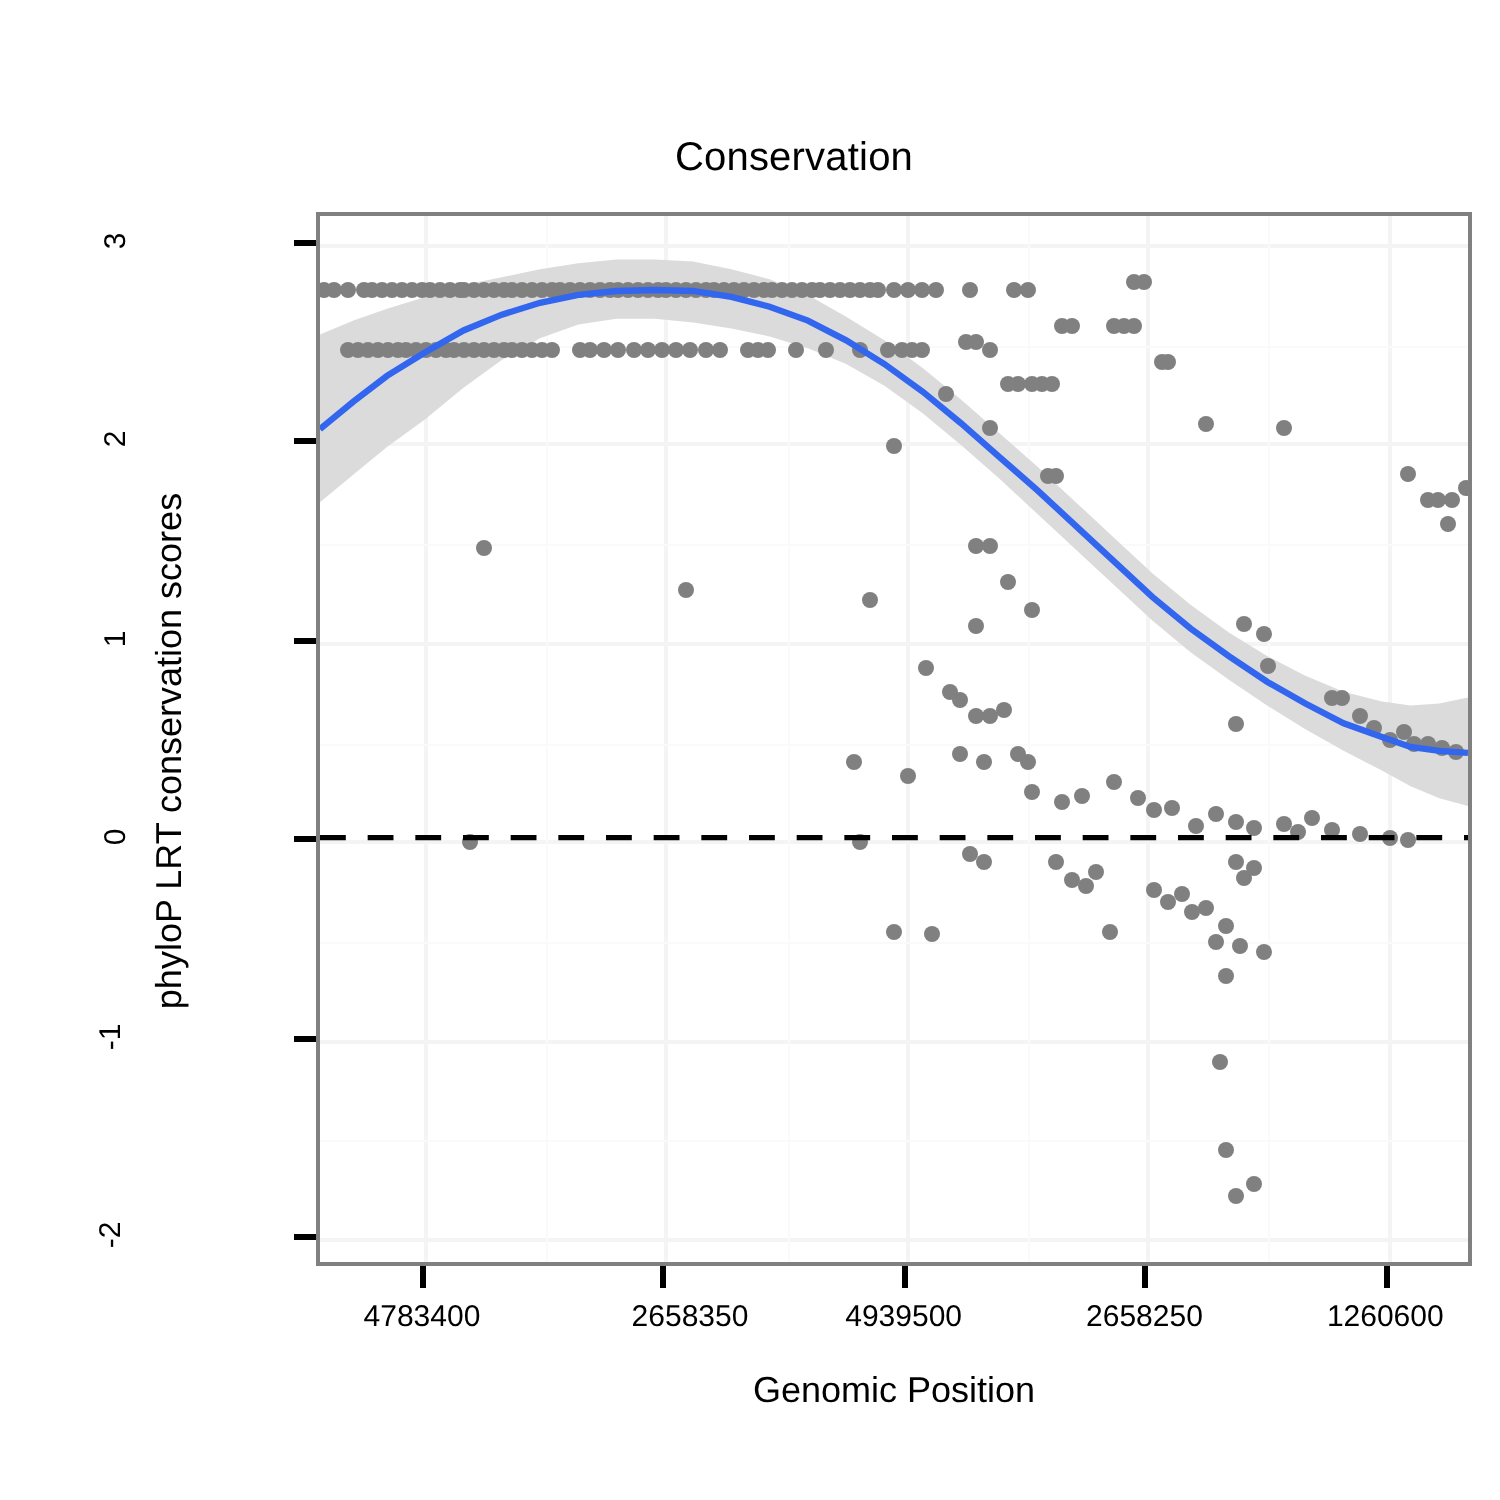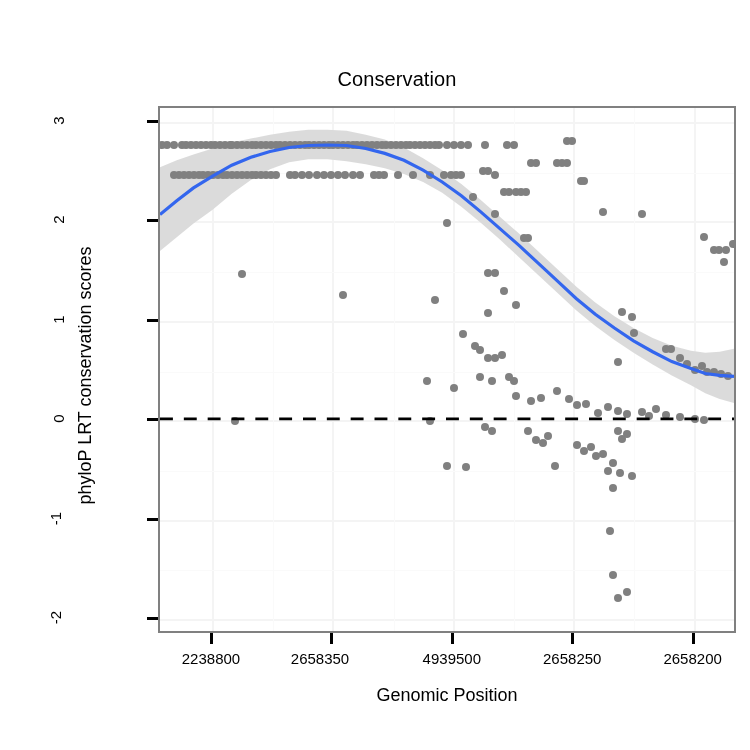--- a/index.html
+++ b/index.html
@@ -145,29 +145,29 @@
       <div class="y-tick-label" style="top: 410.217px;"><span>0</span></div>
       <div class="y-tick-mark" style="top: 318.783px;"></div>
       <div class="y-tick-label" style="top: 310.783px;"><span>1</span></div>
       <div class="y-tick-mark" style="top: 219.349px;"></div>
       <div class="y-tick-label" style="top: 211.349px;"><span>2</span></div>
       <div class="y-tick-mark" style="top: 119.915px;"></div>
       <div class="y-tick-label" style="top: 111.915px;"><span>3</span></div>
     </div>
   <div id="x-axis-ticks">
       <div class="x-tick-mark" style="left: 165.983px;"></div>
-      <div class="x-tick-label" style="left: 166.983px;">2238800</div>
+      <div class="x-tick-label" style="left: 166.983px;">4783400</div>
       <div class="x-tick-mark" style="left: 286.4px;"></div>
-      <div class="x-tick-label" style="left: 276px;">2658350</div>
+      <div class="x-tick-label" style="left: 301px;">2658350</div>
       <div class="x-tick-mark" style="left: 406.817px;"></div>
       <div class="x-tick-label" style="left: 407.817px;">4939500</div>
       <div class="x-tick-mark" style="left: 527.233px;"></div>
       <div class="x-tick-label" style="left: 528.233px;">2658250</div>
       <div class="x-tick-mark" style="left: 647.65px;"></div>
-      <div class="x-tick-label" style="left: 648.65px;">2658200</div>
+      <div class="x-tick-label" style="left: 648.65px;">1260600</div>
     </div>
 
   <div class="panel">
     <div class="panel-inner" id="grid-layer">
         <div class="grid-line grid-major-v" style="left: 51.9833px;"></div>
         <div class="grid-line grid-major-v" style="left: 172.4px;"></div>
         <div class="grid-line grid-major-v" style="left: 292.817px;"></div>
         <div class="grid-line grid-major-v" style="left: 413.233px;"></div>
         <div class="grid-line grid-major-v" style="left: 533.65px;"></div>
         <div class="grid-line grid-major-h" style="top: 511.085px;"></div>

